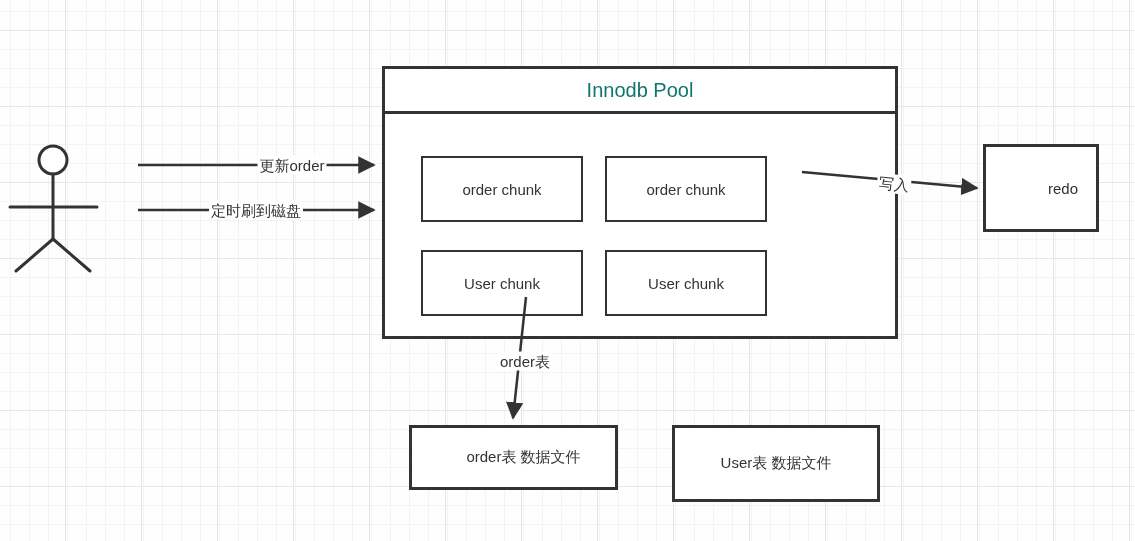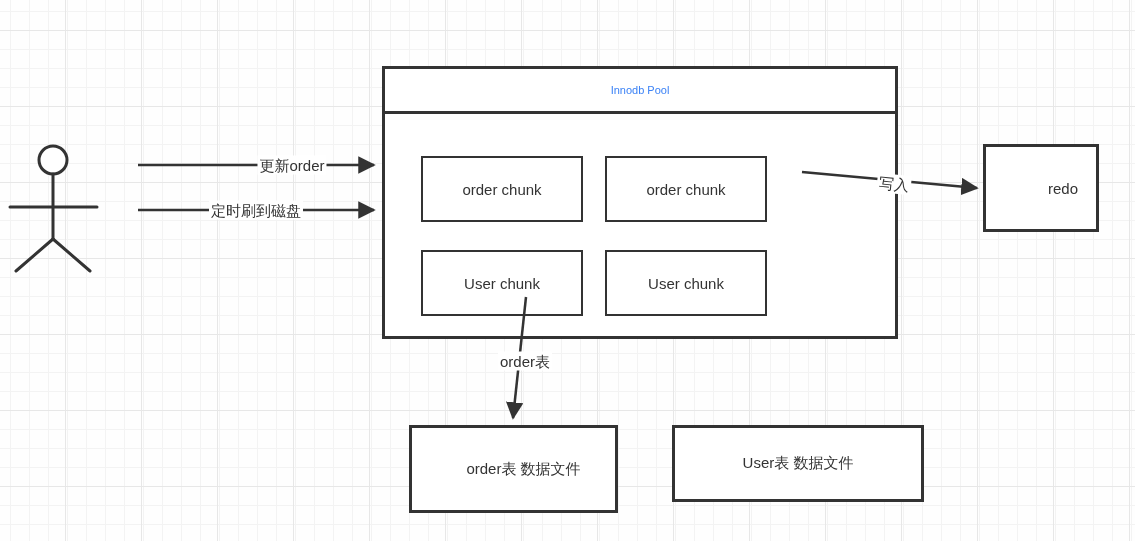--- a/index.html
+++ b/index.html
@@ -46,22 +46,22 @@
     background: #ffffff;
     border: 3px solid #333333;
     z-index: 1;
   }
   .pool-title {
     height: 45px;
     border-bottom: 3px solid #333333;
     display: flex;
     align-items: center;
     justify-content: center;
-    font-size: 11px;
-    color: #3b82f6;
+    font-size: 20px;
+    color: #0f766e;
   }
 
   .edge-label {
     position: absolute;
     transform: translate(-50%, -50%);
     background: #ffffff;
     padding: 0 2px;
     font-size: 15px;
     color: #333333;
     white-space: nowrap;
@@ -112,24 +112,24 @@
     <span>User chunk</span>
   </div>
   <div class="node chunk" style="left:605px; top:230px; width:162px; height:66px;">
     <span>User chunk</span>
   </div>
 
   <div class="node" style="left:983px; top:144px; width:116px; height:88px;padding-left:44px;">
     <span>redo</span>
   </div>
 
-  <div class="node" style="left:409px; top:425px; width:209px; height:88px;padding-left:20px;">
+  <div class="node" style="left:409px; top:425px; width:209px; height:65px;padding-left:20px;">
     <span>order表 数据文件</span>
   </div>
-  <div class="node" style="left:672px; top:425px; width:252px; height:77px;">
+  <div class="node" style="left:672px; top:425px; width:208px; height:77px;">
     <span>User表 数据文件</span>
   </div>
 
   <div class="edge-label" style="left:256px; top:165px;margin-left:36px;">更新order</div>
   <div class="edge-label" style="left:256px; top:210px;">定时刷到磁盘</div>
   <div class="edge-label rotated" style="left:894px; top:184px;">写入</div>
   <div class="edge-label" style="left:525px; top:361px;">order表</div>
 
 </div>
 

